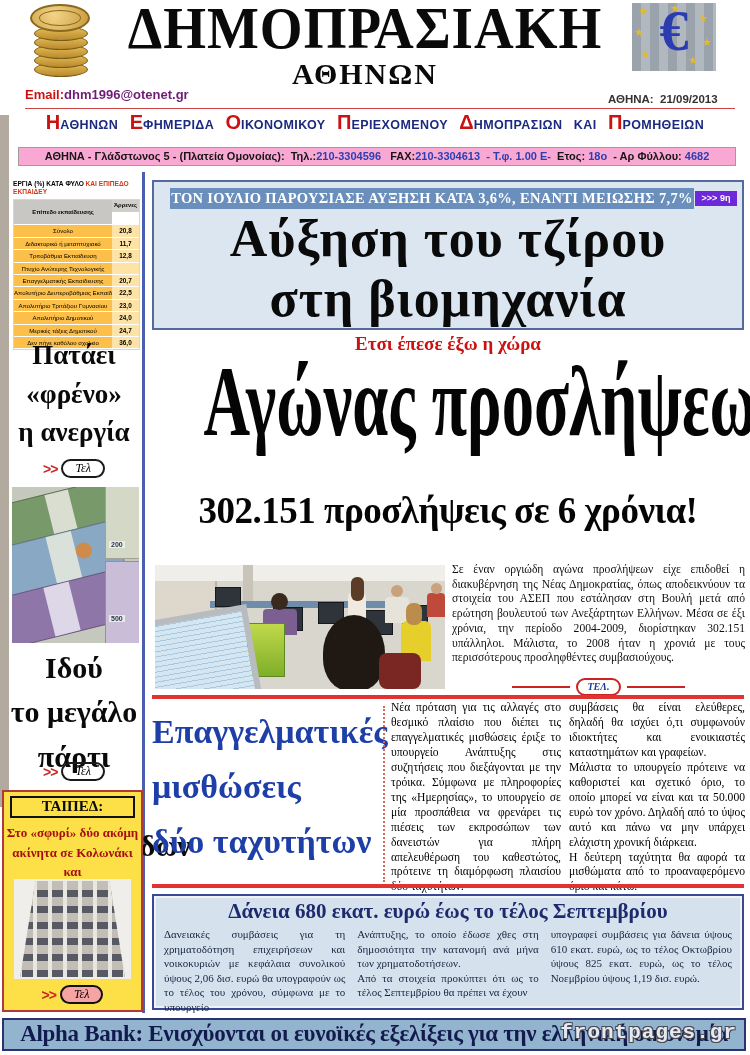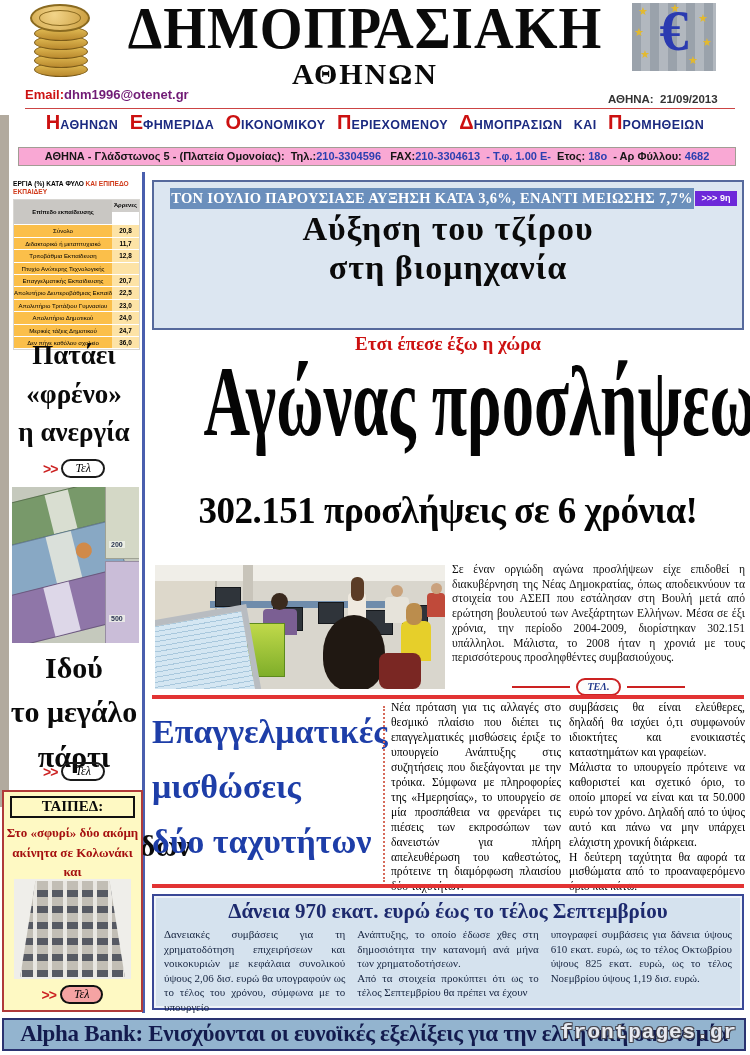--- a/index.html
+++ b/index.html
@@ -55,38 +55,38 @@
   .pill .oval{border:2px solid #1a1a1a;border-radius:12px;padding:0 12px;font-style:italic;font-size:12px;line-height:15px;background:transparent;}
   .pill-wrap1{left:10px;top:459px;width:128px;text-align:center;}
   .pill-wrap2{left:10px;top:762px;width:128px;text-align:center;}
 
   .money-photo{left:12px;top:487px;width:127px;height:156px;background:#c5c9bd;overflow:hidden;}
   .bundle{position:absolute;border:1px solid rgba(0,0,0,.25);}
   .band{position:absolute;top:0;bottom:0;background:#e3e5dd;opacity:.9;}
   .mlabel{position:absolute;font-size:7px;font-weight:bold;color:#2a3550;background:rgba(240,244,235,.8);padding:0 2px;
           font-family:"Liberation Sans",sans-serif;}
 
-  .taiped{left:2px;top:790px;width:141px;height:222px;background:#fef9c3;border:2px solid #b03a3a;box-sizing:border-box;}
+  .taiped{left:2px;top:790px;width:141px;height:222px;background:#fde047;border:2px solid #b03a3a;box-sizing:border-box;}
   .taiped-title{margin:4px 6px 0;border:2px solid #111;font-size:15px;font-weight:bold;text-align:center;padding:0 0 1px;color:#0a0a0a;}
   .taiped-text{margin-top:5px;color:#a50f0f;font-weight:bold;font-size:13px;line-height:1.5;text-align:center;}
   .building{position:absolute;left:10px;top:87px;width:117px;height:100px;background:#efeeea;overflow:hidden;}
   .facade{position:absolute;left:4px;top:2px;width:109px;height:96px;
           clip-path:polygon(2% 100%,16% 0,84% 0,98% 100%);
           background:repeating-linear-gradient(90deg,rgba(233,231,226,1) 0 4px,rgba(233,231,226,0) 4px 15px),
                      repeating-linear-gradient(0deg,#575a63 0 7px,#c2beb5 7px 16px);}
   .pill-wrap3{position:absolute;left:0;right:0;bottom:6px;text-align:center;}
   .taiped .oval{border-color:#111;background:#f5a3a3;}
 
   
   .top-box{left:152px;top:180px;width:592px;height:150px;background:#dce6f1;border:2px solid #56699c;box-sizing:border-box;}
   .kicker{position:absolute;left:16px;top:6px;width:524px;height:21px;background:#6b8fbc;color:#fff;
           font-size:14.5px;font-weight:bold;text-align:center;line-height:21px;letter-spacing:.3px;}
   .page-ref{position:absolute;right:5px;top:9px;width:42px;height:15px;background:#6d28d9;color:#fff;
             font-size:9px;font-weight:bold;text-align:center;line-height:15px;font-family:"Liberation Sans",sans-serif;}
-  .top-box-headline{position:absolute;left:0;top:27px;width:100%;text-align:center;font-size:34px;font-weight:bold;
+  .top-box-headline{position:absolute;left:0;top:27px;width:100%;text-align:center;font-size:52px;font-weight:bold;
                     line-height:1.16;color:#0a0a0a;letter-spacing:1px;}
   .deck{left:152px;top:333px;width:592px;text-align:center;color:#cc1111;font-weight:bold;font-size:19px;}
   .main-headline{left:152px;top:352px;width:592px;text-align:center;}
   .main-headline span{display:inline-block;font-size:76px;font-weight:bold;white-space:nowrap;line-height:1;
                       transform:scale(.85,1.3);transform-origin:center top;color:#050505;}
   .sub-headline{left:152px;top:489px;width:592px;text-align:center;font-size:37px;font-weight:bold;letter-spacing:-.5px;color:#050505;}
 
   .office-photo{left:155px;top:565px;width:290px;height:124px;overflow:hidden;
                 background:linear-gradient(#f0eee8 0 16px,#d9d6cd 16px 100%);}
   .office-photo div{position:absolute;}
@@ -348,21 +348,21 @@
   <div class="abs rentals-div"></div>
   <div class="abs rentals-col1 just prelines">Νέα πρόταση για τις αλλαγές στο θεσμικό πλαίσιο που διέπει τις επαγγελματικές μισθώσεις έριξε το υπουργείο Ανάπτυξης στις συζητήσεις που διεξάγονται με την τρόικα. Σύμφωνα με πληροφορίες της «Ημερησίας», το υπουργείο σε μία προσπάθεια να φρενάρει τις πιέσεις των εκπροσώπων των δανειστών για πλήρη απελευθέρωση του καθεστώτος, πρότεινε τη διαμόρφωση πλαισίου δύο ταχυτήτων:
 Η πρώτη ταχύτητα θα αφορά τα υψηλά μισθώματα, για τα οποία οι</div>
   <div class="abs rentals-col2 just prelines">συμβάσεις θα είναι ελεύθερες, δηλαδή θα ισχύει ό,τι συμφωνούν ιδιοκτήτες και ενοικιαστές καταστημάτων και γραφείων.
 Μάλιστα το υπουργείο πρότεινε να καθοριστεί και σχετικό όριο, το οποίο μπορεί να είναι και τα 50.000 ευρώ τον χρόνο. Δηλαδή από το ύψος αυτό και πάνω να μην υπάρχει ελάχιστη χρονική διάρκεια.
 Η δεύτερη ταχύτητα θα αφορά τα μισθώματα από το προαναφερόμενο όριο και κάτω.</div>
 
   <div class="abs rule-red" style="top:884px"></div>
 
   <div class="abs loans">
-    <div class="loans-headline">Δάνεια 970 εκατ. ευρώ έως το τέλος Σεπτεμβρίου</div>
+    <div class="loans-headline">Δάνεια 680 εκατ. ευρώ έως το τέλος Σεπτεμβρίου</div>
     <div class="loans-cols">
       <div class="loans-col just prelines">Δανειακές συμβάσεις για τη χρηματοδότηση επιχειρήσεων και νοικοκυριών με κεφάλαια συνολικού ύψους 2,06 δισ. ευρώ θα υπογραφούν ως το τέλος του χρόνου, σύμφωνα με το υπουργείο</div>
       <div class="loans-col just prelines">Ανάπτυξης, το οποίο έδωσε χθες στη δημοσιότητα την κατανομή ανά μήνα των χρηματοδοτήσεων.
 Από τα στοιχεία προκύπτει ότι ως το τέλος Σεπτεμβρίου θα πρέπει να έχουν</div>
       <div class="loans-col just prelines">υπογραφεί συμβάσεις για δάνεια ύψους 610 εκατ. ευρώ, ως το τέλος Οκτωβρίου ύψους 825 εκατ. ευρώ, ως το τέλος Νοεμβρίου ύψους 1,19 δισ. ευρώ.</div>
     </div>
   </div>
 
   <div class="abs bottom-bar">
     <div class="bottom-bar-text">Alpha Bank: Ενισχύονται οι ευνοϊκές εξελίξεις για την ελληνική οικονομία</div>

